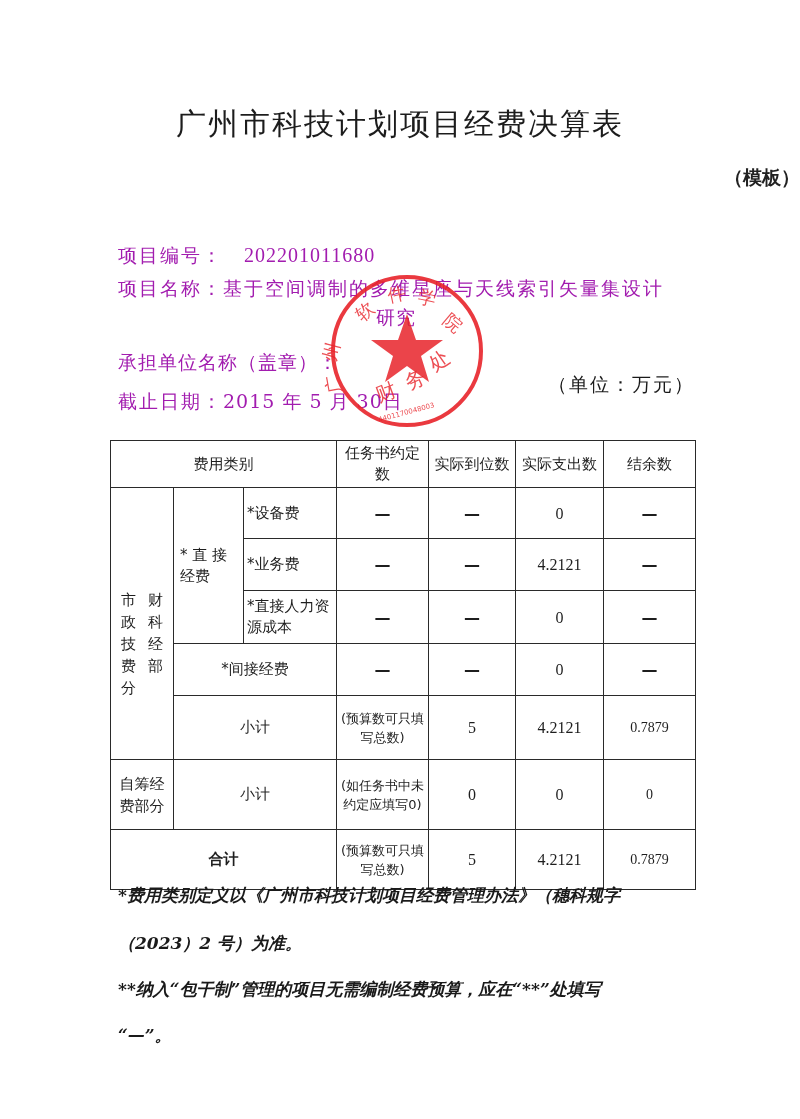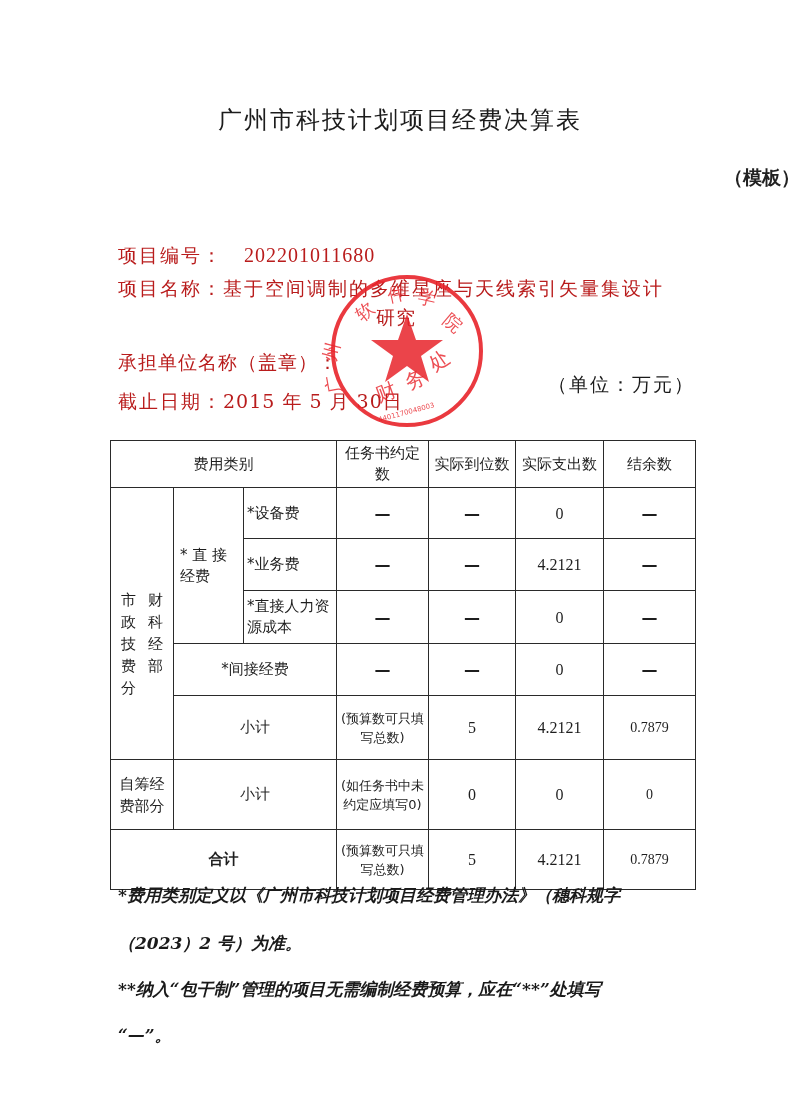--- a/index.html
+++ b/index.html
@@ -2,27 +2,27 @@
 <html><head>
 <meta charset="utf-8">
 <style>
   html, body { margin: 0; padding: 0; }
   body {
     width: 800px; height: 1119px; background: #ffffff; position: relative; overflow: hidden;
     font-family: "DejaVu Sans", sans-serif; color: #1a1a1a;
   }
   .title {
     position: absolute; left: 0; width: 800px; top: 104px; text-align: center;
-    font-size: 24px; letter-spacing: 2px; font-family: "DejaVu Sans", sans-serif; color: #1c1c1c;
+    font-size: 30px; letter-spacing: 2px; font-family: "DejaVu Sans", sans-serif; color: #1c1c1c;
   }
   .subtitle {
     position: absolute; left: 0; width: 800px; top: 165px; text-align: right;
     font-size: 19px; font-weight: bold; color: #222;
   }
-  .meta { position: absolute; left: 118px; font-family: "DejaVu Serif", serif; font-size: 19px; color: #b91c1c; letter-spacing: 1px; }
+  .meta { position: absolute; left: 118px; font-family: "DejaVu Serif", serif; font-size: 19px; color: #a21caf; letter-spacing: 1px; }
   .meta .lbl { letter-spacing: 2px; }
   .meta .val { font-family: "Liberation Serif", serif; font-size: 20px; }
   .unit { position: absolute; right: 105px; top: 372px; font-family: "DejaVu Serif", serif; font-size: 19px; letter-spacing: 2px; }
 
   table.budget {
     position: absolute; left: 110px; top: 440px; width: 585px;
     border-collapse: collapse; table-layout: fixed;
     font-family: "DejaVu Sans", sans-serif; font-size: 15px; color: #1e1e1e;
   }
   table.budget td {

